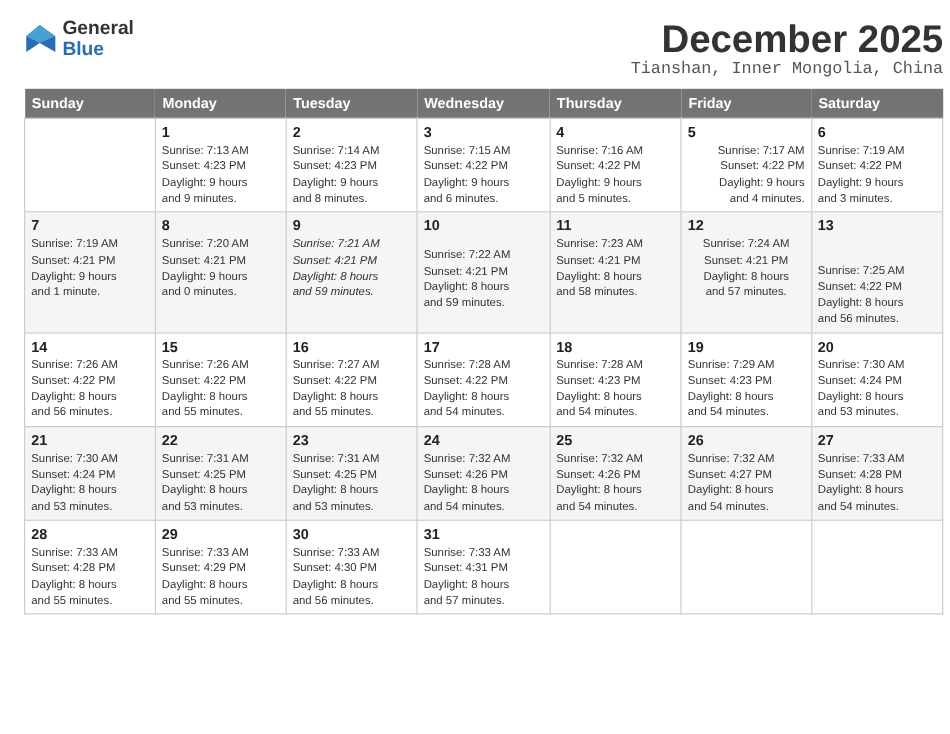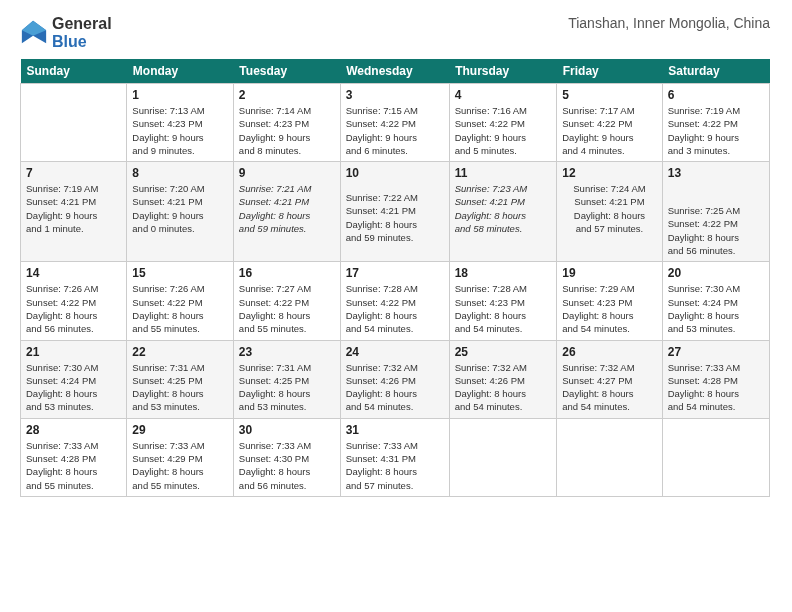--- a/index.html
+++ b/index.html
@@ -6,21 +6,21 @@
     body {
       width: 792px;
       height: 612px;
       font-family: Arial, sans-serif;
       background: #fff;
       overflow: hidden;
     }
     .container {
       width: 792px;
       height: 520px;
-      padding: 15px 22px 10px 20px;
+      padding: 15px 6px 10px 20px;
     }
     .header {
       display: flex;
       justify-content: space-between;
       align-items: flex-start;
       margin-bottom: 8px;
     }
     .logo {
       display: flex;
       align-items: center;
@@ -35,28 +35,29 @@
     }
     .month-title {
       font-size: 32px;
       font-weight: bold;
       color: #333;
       line-height: 1.1;
     }
     .subtitle {
       font-size: 14px;
       color: #555;
+      font-family: Liberation Mono, monospace;
     }
     .calendar {
       width: 100%;
       border-collapse: collapse;
       font-size: 10px;
     }
     .calendar th {
-      background-color: #0f766e;
+      background-color: #737373;
       color: #fff;
       text-align: left;
       padding: 5px 6px;
       font-size: 12px;
       font-weight: bold;
     }
     .calendar td {
       border: 1px solid #ccc;
       vertical-align: top;
       padding: 4px 5px;
@@ -91,20 +92,21 @@
       <svg class="logo-icon" viewBox="0 0 30 30">
         <polygon points="14,2 28,12 28,26 14,18 2,26 2,12" fill="#2a6db5"></polygon>
         <polygon points="14,2 28,12 14,18 2,12" fill="#4a9fd5"></polygon>
       </svg>
       <div>
         <div style="font-size:16px;font-weight:bold;color:#333;">General</div>
         <div style="font-size:16px;font-weight:bold;color:#2a6db5;">Blue</div>
       </div>
     </div>
     <div class="title-block">
+      <div class="month-title">December 2025</div>
       <div class="subtitle">Tianshan, Inner Mongolia, China</div>
     </div>
   </div>
 
   <table class="calendar">
     <thead>
       <tr>
         <th>Sunday</th>
         <th>Monday</th>
         <th>Tuesday</th>
@@ -140,21 +142,21 @@
           </td>
           <td>
             <div class="day-num">4</div>
             <div class="day-info" style="white-space: pre-line;">Sunrise: 7:16 AM
 Sunset: 4:22 PM
 Daylight: 9 hours
 and 5 minutes.</div>
           </td>
           <td>
             <div class="day-num">5</div>
-            <div class="day-info" style="white-space: pre-line;">Sunrise: 7:17 AM
+            <div class="day-info" style="white-space: pre-line; text-align: right;">Sunrise: 7:17 AM
 Sunset: 4:22 PM
 Daylight: 9 hours
 and 4 minutes.</div>
           </td>
           <td>
             <div class="day-num">6</div>
             <div class="day-info" style="white-space: pre-line;">Sunrise: 7:19 AM
 Sunset: 4:22 PM
 Daylight: 9 hours
 and 3 minutes.</div>
@@ -184,21 +186,21 @@
           </td>
           <td>
             <div class="day-num">10</div>
             <div class="day-info" style="white-space: pre-line; margin-top: 11px;">Sunrise: 7:22 AM
 Sunset: 4:21 PM
 Daylight: 8 hours
 and 59 minutes.</div>
           </td>
           <td>
             <div class="day-num">11</div>
-            <div class="day-info" style="white-space: pre-line; font-style: italic;">Sunrise: 7:23 AM
+            <div class="day-info" style="white-space: pre-line;">Sunrise: 7:23 AM
 Sunset: 4:21 PM
 Daylight: 8 hours
 and 58 minutes.</div>
           </td>
           <td>
             <div class="day-num">12</div>
             <div class="day-info" style="white-space: pre-line; text-align: center;">Sunrise: 7:24 AM
 Sunset: 4:21 PM
 Daylight: 8 hours
 and 57 minutes.</div>

